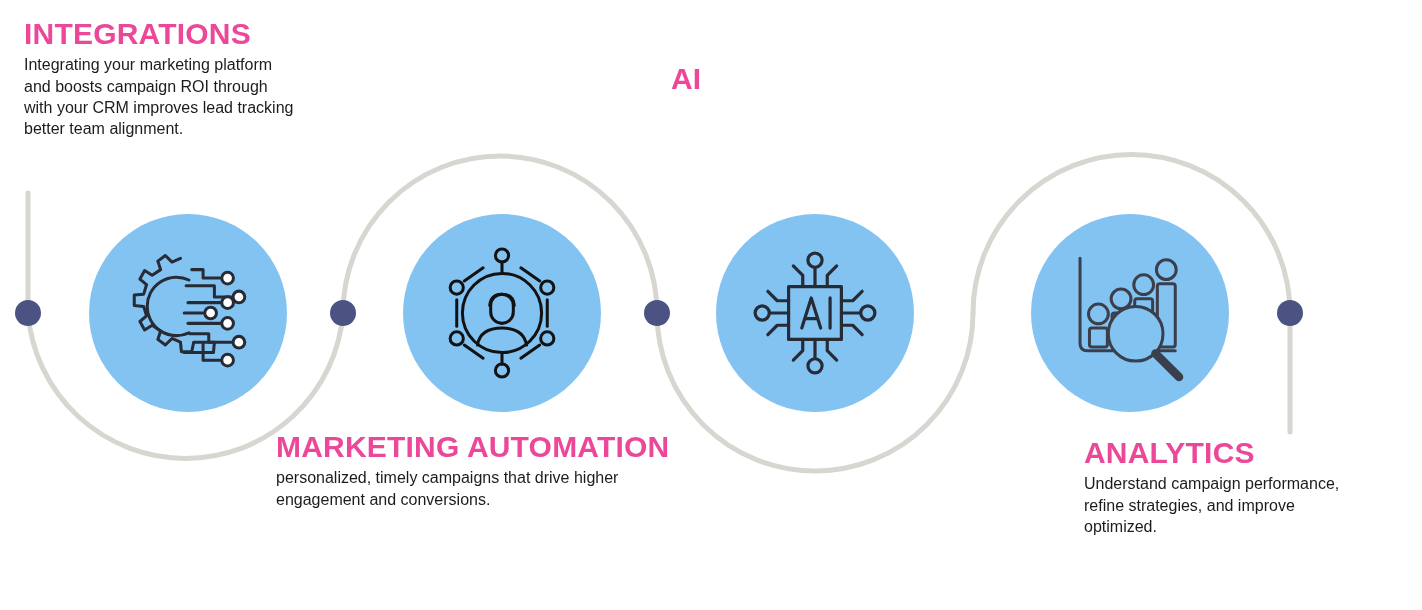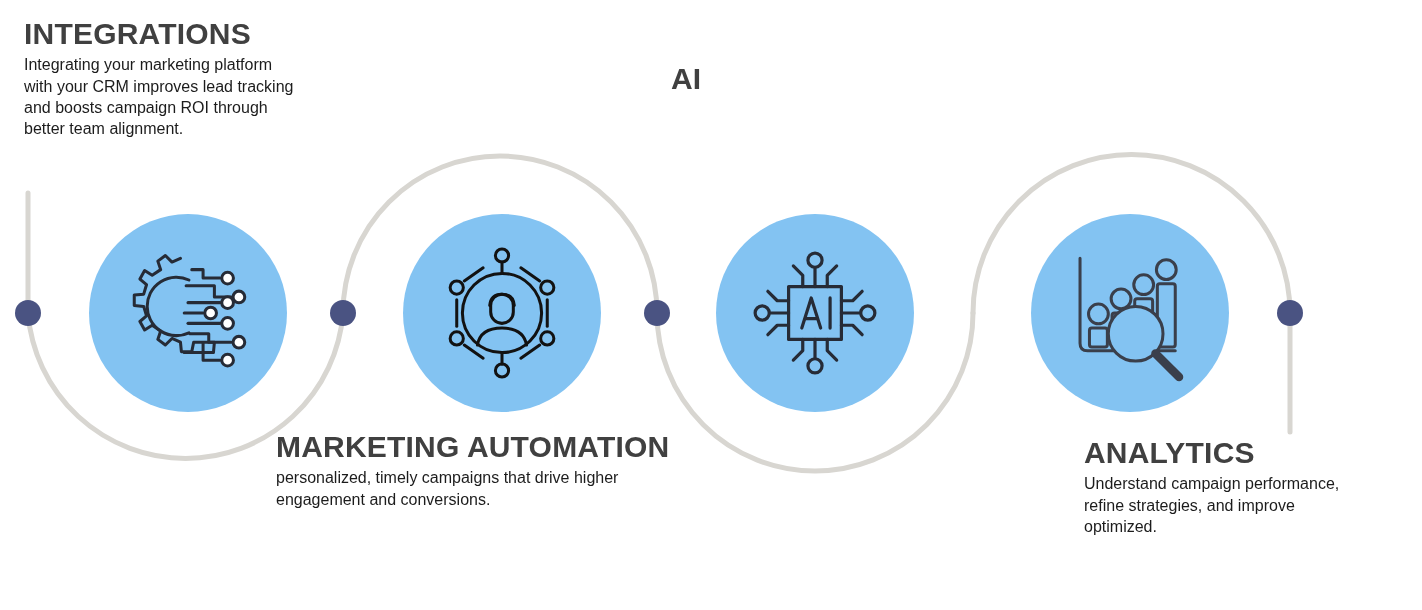--- a/index.html
+++ b/index.html
@@ -56,21 +56,21 @@
   .textblock {
     position: absolute;
     z-index: 5;
   }
   .tb-title {
     font-family: "Liberation Sans", sans-serif;
     font-weight: 700;
     font-size: 30px;
     line-height: 1.08;
     letter-spacing: 0.2px;
-    color: #404040;
+    color: #ec4899;
     margin: 0 0 4px 0;
     white-space: nowrap;
   }
   .tb-body {
     font-family: "Liberation Sans", sans-serif;
     font-weight: 400;
     font-size: 16px;
     line-height: 1.33;
     color: #1c1c1c;
     margin: 0;
@@ -232,22 +232,22 @@
 
   <div class="conn-dot" id="dot-0"></div>
   <div class="conn-dot" id="dot-1"></div>
   <div class="conn-dot" id="dot-2"></div>
   <div class="conn-dot" id="dot-3"></div>
 
   <div class="textblock" id="block-integrations">
     <div class="tb-title">INTEGRATIONS</div>
     <div class="tb-body">
       <div>Integrating your marketing platform</div>
+      <div>and boosts campaign ROI through</div>
       <div>with your CRM improves lead tracking</div>
-      <div>and boosts campaign ROI through</div>
       <div>better team alignment.</div>
     </div>
   </div>
 
   <div class="textblock" id="block-ai">
     <div class="tb-title">AI</div>
   </div>
 
   <div class="textblock" id="block-automation">
     <div class="tb-title">MARKETING AUTOMATION</div>

